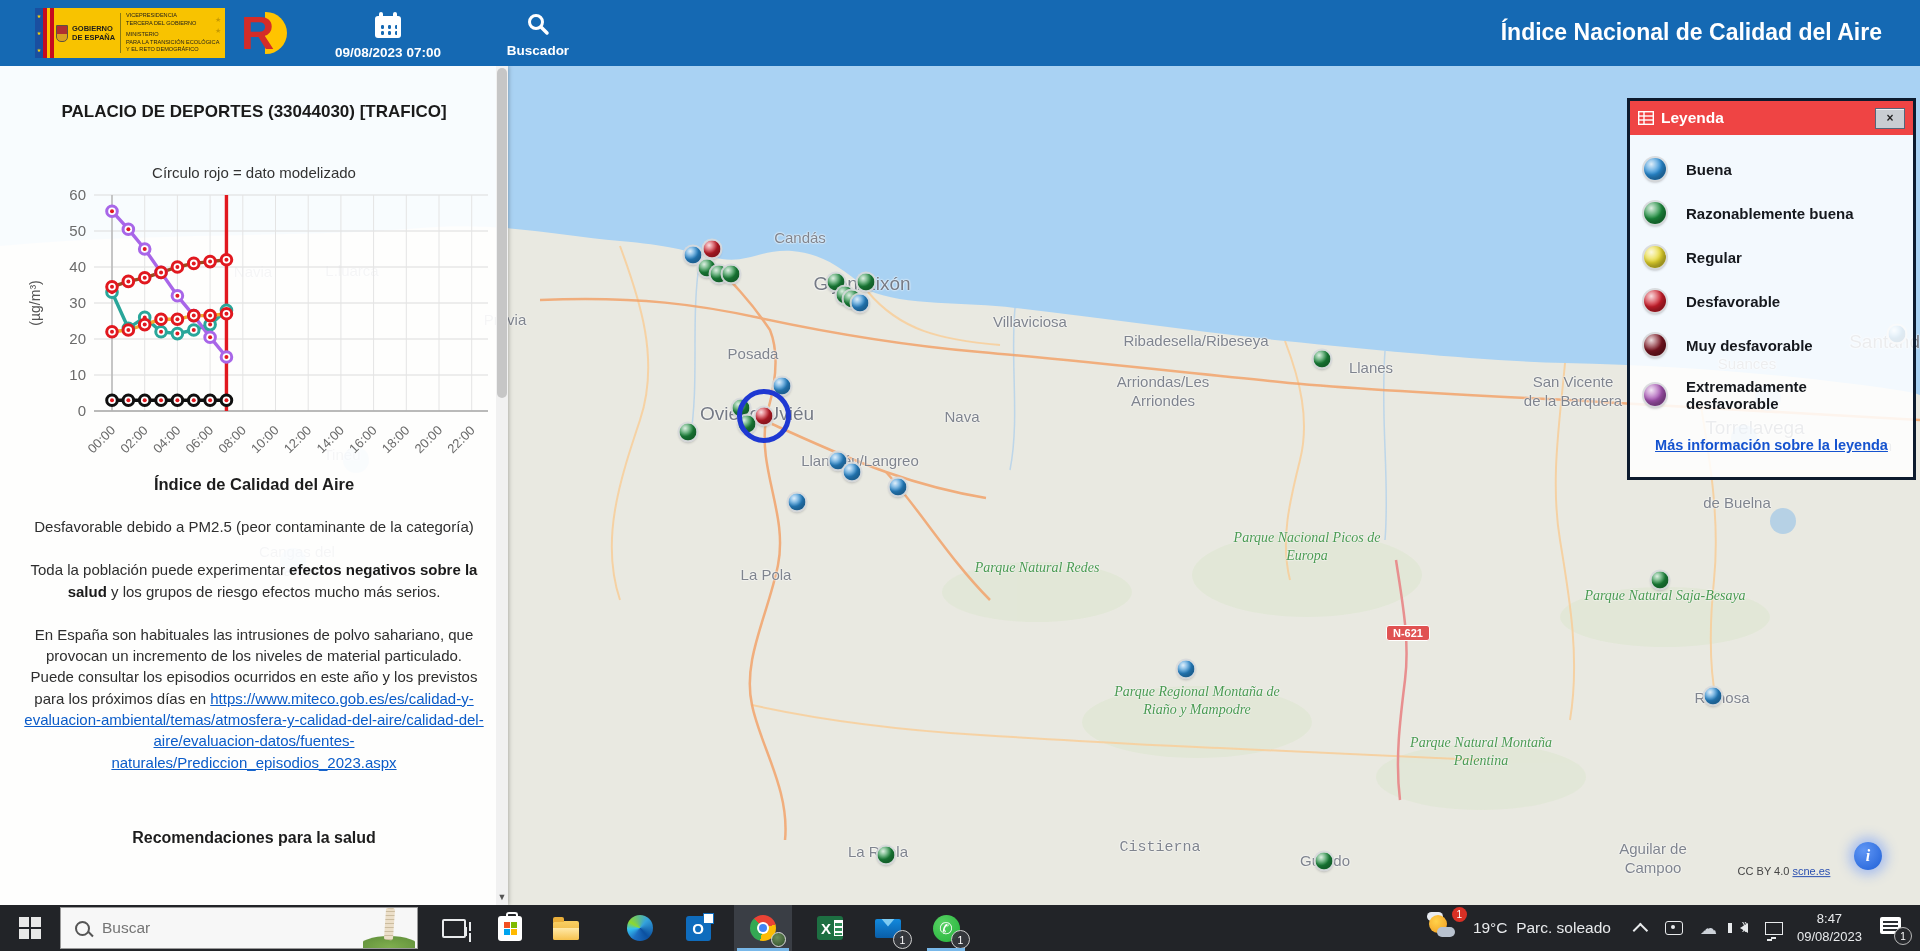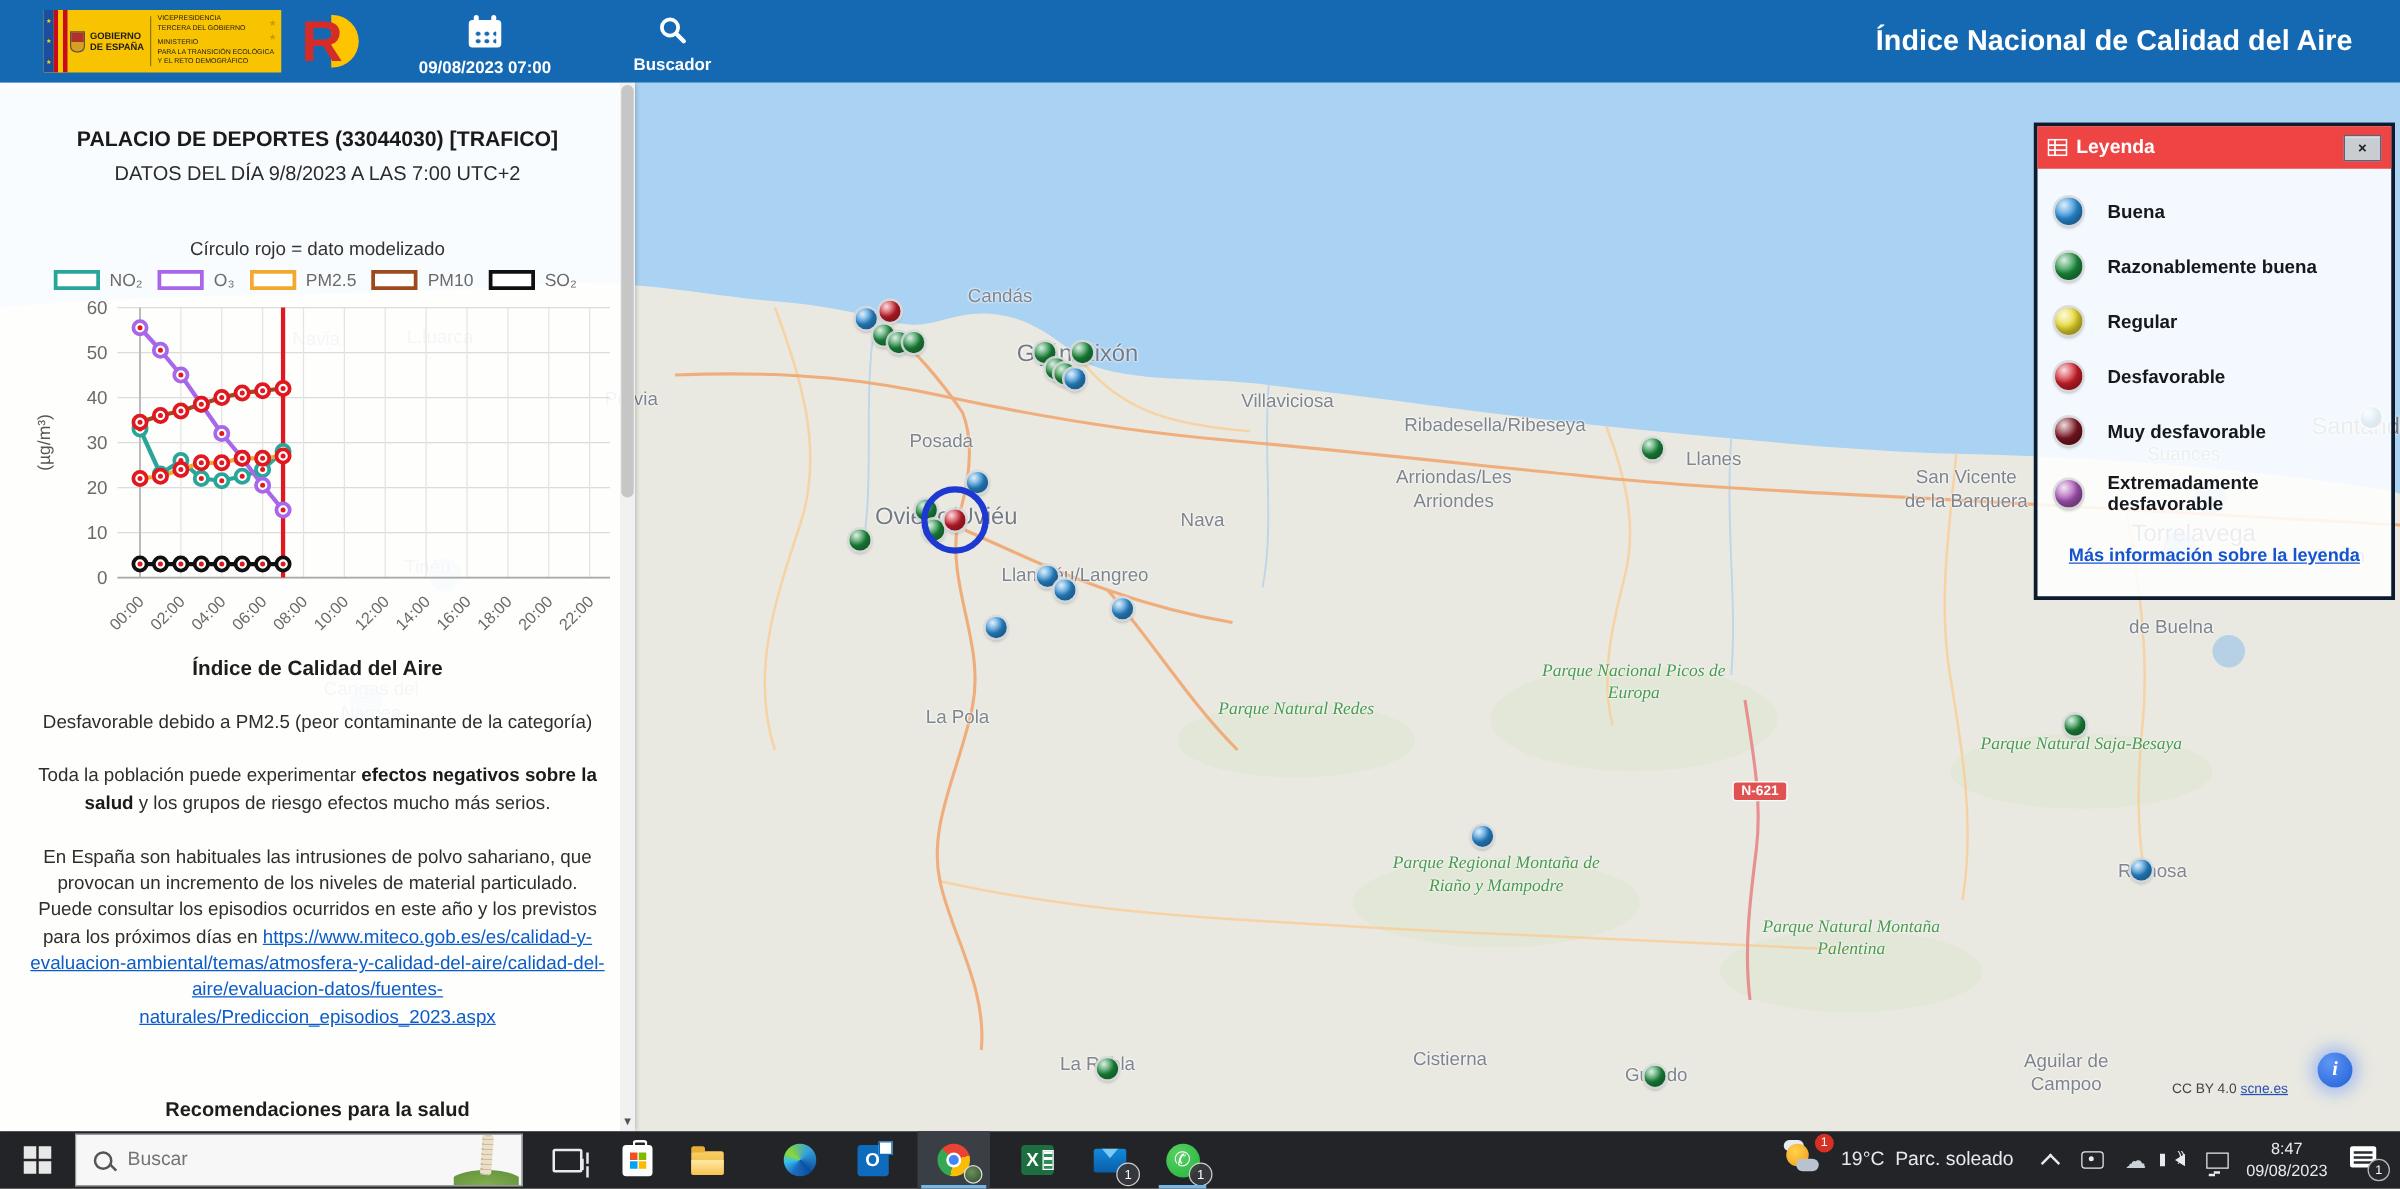--- a/index.html
+++ b/index.html
@@ -219,21 +219,21 @@
         <div class="map-label city" style="left: 1163px; top: 392px;">Arriondas/Les
 Arriondes</div>
         <div class="map-label city" style="left: 1371px; top: 368px;">Llanes</div>
         <div class="map-label city-lg" style="left: 757px; top: 414px;">Oviedo/Uviéu</div>
         <div class="map-label city" style="left: 962px; top: 417px;">Nava</div>
         <div class="map-label city" style="left: 860px; top: 461px;">Llangréu/Langreo</div>
         <div class="map-label city" style="left: 766px; top: 575px;">La Pola</div>
         <div class="map-label city" style="left: 1573px; top: 392px;">San Vicente
 de la Barquera</div>
         <div class="map-label city" style="left: 1722px; top: 698px;">Reinosa</div>
-        <div class="map-label city" style="left: 1160px; top: 848px;">Cistierna</div>
+        <div class="map-label city" style="left: 1160px; top: 848px; font-family: Liberation Mono, monospace;">Cistierna</div>
         <div class="map-label city" style="left: 878px; top: 852px;">La Robla</div>
         <div class="map-label city" style="left: 1325px; top: 861px;">Guardo</div>
         <div class="map-label city" style="left: 1653px; top: 859px;">Aguilar de
 Campoo</div>
         <div class="map-label park" style="left: 1037px; top: 568px;">Parque Natural Redes</div>
         <div class="map-label park" style="left: 1307px; top: 546px;">Parque Nacional Picos de
 Europa</div>
         <div class="map-label park" style="left: 1197px; top: 700px;">Parque Regional Montaña de
 Riaño y Mampodre</div>
         <div class="map-label park" style="left: 1665px; top: 596px;">Parque Natural Saja-Besaya</div>
@@ -328,34 +328,21 @@
         <line x1="15" y1="15" x2="21" y2="21" stroke="#fff" stroke-width="3.5" stroke-linecap="round"></line>
       </svg>
       <div class="widget-label">Buscador</div>
     </div>
     <div class="app-title">Índice Nacional de Calidad del Aire</div>
   </header>
 
   <aside class="left-panel">
     <div class="panel-content">
       <div class="station-title">PALACIO DE DEPORTES (33044030) [TRAFICO]</div>
-      <div class="station-subtitle">DATOS DEL DÍA 9/8/2023 A LAS 7:00 UTC+2</div>
       <div class="chart-note">Círculo rojo = dato modelizado</div>
-      <div class="chart-legend">
-          <span class="sw" style="border-color: rgb(41, 166, 154);"></span>
-          <span class="lbl">NO₂</span>
-          <span class="sw" style="border-color: rgb(168, 102, 232);"></span>
-          <span class="lbl">O₃</span>
-          <span class="sw" style="border-color: rgb(242, 170, 46);"></span>
-          <span class="lbl">PM2.5</span>
-          <span class="sw" style="border-color: rgb(156, 74, 30);"></span>
-          <span class="lbl">PM10</span>
-          <span class="sw" style="border-color: rgb(16, 16, 16);"></span>
-          <span class="lbl">SO₂</span>
-        </div>
       <div class="chart-box">
           <svg width="476" height="290" viewBox="0 0 476 290" style="display:block;margin:0 auto;">
             <line x1="70" y1="230" x2="464" y2="230" stroke="#dcdcdc" stroke-width="1"></line>
             <text x="62" y="235" text-anchor="end" class="yt">0</text>
             <line x1="70" y1="194" x2="464" y2="194" stroke="#dcdcdc" stroke-width="1"></line>
             <text x="62" y="199" text-anchor="end" class="yt">10</text>
             <line x1="70" y1="158" x2="464" y2="158" stroke="#dcdcdc" stroke-width="1"></line>
             <text x="62" y="163" text-anchor="end" class="yt">20</text>
             <line x1="70" y1="122" x2="464" y2="122" stroke="#dcdcdc" stroke-width="1"></line>
             <text x="62" y="127" text-anchor="end" class="yt">30</text>

